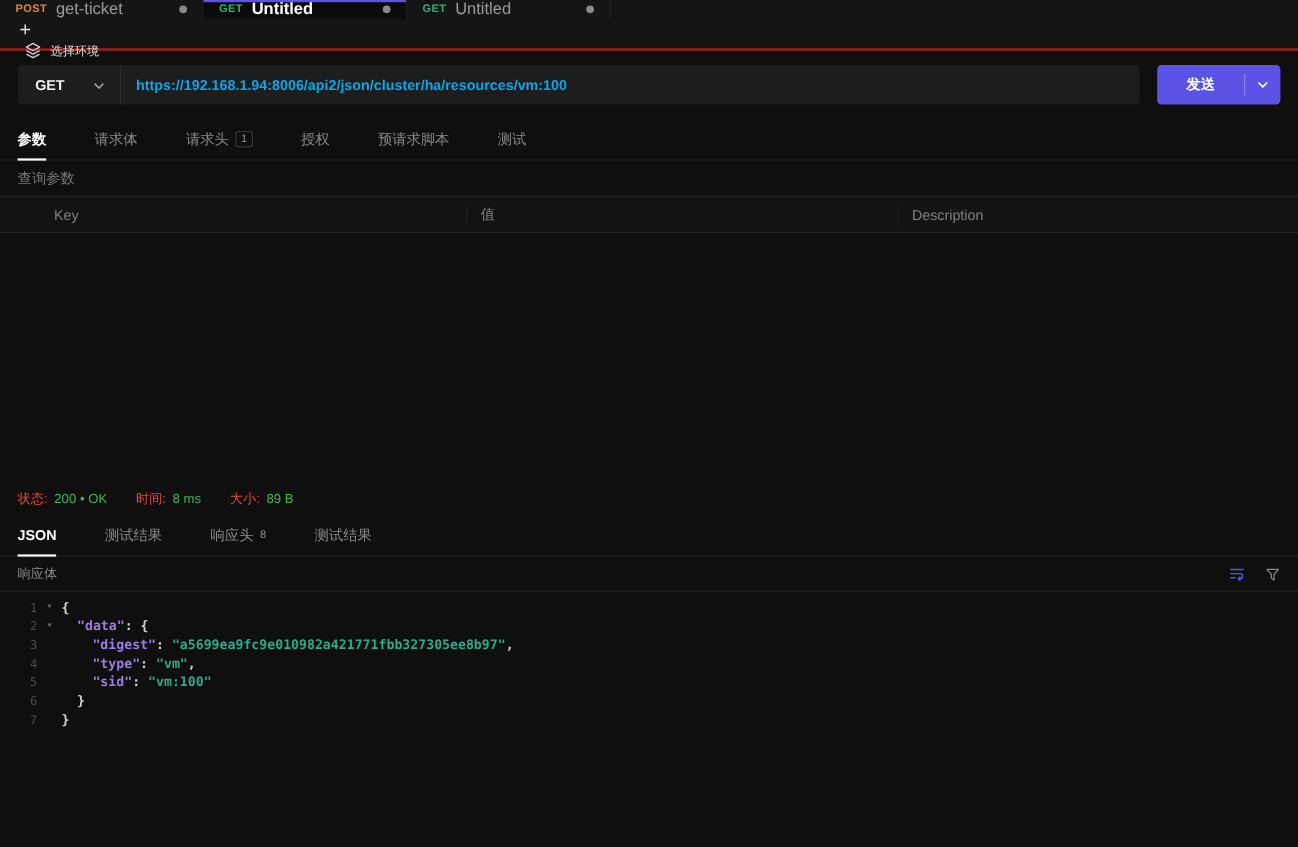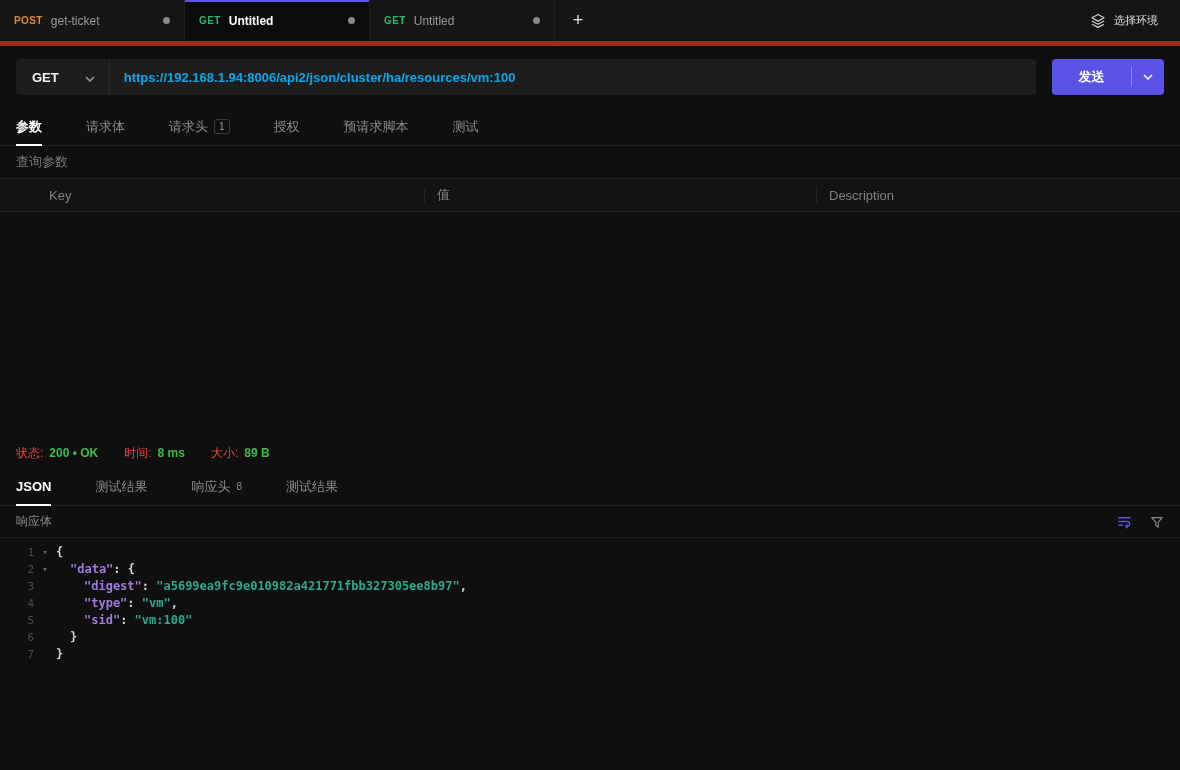--- a/index.html
+++ b/index.html
@@ -5,28 +5,28 @@
   * { margin:0; padding:0; box-sizing:border-box; }
   html,body { width:1180px; height:770px; overflow:hidden; }
   body {
     background:#0f0f0f;
     color:#cccccc;
     font-family:"Liberation Sans", sans-serif;
   }
   .app { width:1180px; height:770px; display:flex; flex-direction:column; }
 
   
-  .topbar { height:46px; background:#151515; display:flex; align-items:stretch; flex-shrink:0; border-bottom:5px solid #b91c1c; }
+  .topbar { height:46px; background:#151515; display:flex; align-items:stretch; flex-shrink:0; border-bottom:2px solid #b91c1c;flex-direction:column; }
   .etab { width:185px; display:flex; align-items:center; gap:8px; padding:0 14px; border-right:1px solid #1f1f1f; cursor:pointer; position:relative; }
   .etab.active { background:#0b0b0b; }
   .etab.active::before { content:""; position:absolute; top:0; left:0; right:0; height:2px; background:var(--accent); }
   .etab .method { font-size:10px; font-weight:700; letter-spacing:.4px; flex-shrink:0; }
   .m-post { color:var(--post); }
   .m-get  { color:var(--get); }
-  .etab-title { font-size:12px; color:#9a9a9a; flex:1; white-space:nowrap; overflow:hidden; }
+  .etab-title { font-size:15px; color:#9a9a9a; flex:1; white-space:nowrap; overflow:hidden; }
   .etab.active .etab-title { color:#ffffff; font-weight:700; }
   .dot { width:7px; height:7px; border-radius:50%; background:#8a8a8a; flex-shrink:0; }
   .add-tab { background:none; border:none; color:#e0e0e0; font-size:18px; width:46px; cursor:pointer; font-family:inherit; }
   .topbar-spacer { flex:1; }
   .env { display:flex; align-items:center; gap:8px; padding:0 22px; font-size:11px; color:#e0e0e0; cursor:pointer; }
 
   
   .request-bar { display:flex; align-items:center; padding:13px 16px; flex-shrink:0; }
   .url-group { flex:1; display:flex; align-items:center; background:#1d1d1d; border-radius:4px; height:36px; }
   .method-select { display:flex; align-items:center; gap:26px; padding:0 14px 0 16px; height:100%; cursor:pointer; border-right:1px solid #2a2a2a; }
@@ -54,21 +54,21 @@
   .pcell-key   { width:388px; }
   .pcell-value { width:392px; }
   .pcell-desc  { flex:1; border-right:none; }
 
   .fill { flex:1; }
 
   
   .status-line { display:flex; align-items:center; gap:26px; padding:0 16px; height:30px; font-size:12px; flex-shrink:0; }
   .status-item { display:flex; gap:6px; align-items:center; }
   .sl { color:#ef4444; font-weight:400; }
-  .sv { color:var(--success); font-weight:700; }
+  .sv { color:var(--success); font-weight:400; }
 
   
   .resp-body-bar { display:flex; align-items:center; padding:0 16px; height:32px; font-size:12px; color:#8a8a8a; border-bottom:1px solid #1e1e1e; flex-shrink:0; }
   .resp-body-icons { margin-left:auto; display:flex; gap:18px; align-items:center; }
   .icon-btn { cursor:pointer; display:flex; align-items:center; }
 
   
   .code { flex:1; overflow:hidden; padding-top:6px; font-family:"DejaVu Sans Mono", monospace; font-size:12px; }
   .cline { display:flex; height:17px; line-height:17px; }
   .lnum { width:34px; text-align:right; color:#4c4c4c; flex-shrink:0; font-size:11px; }

